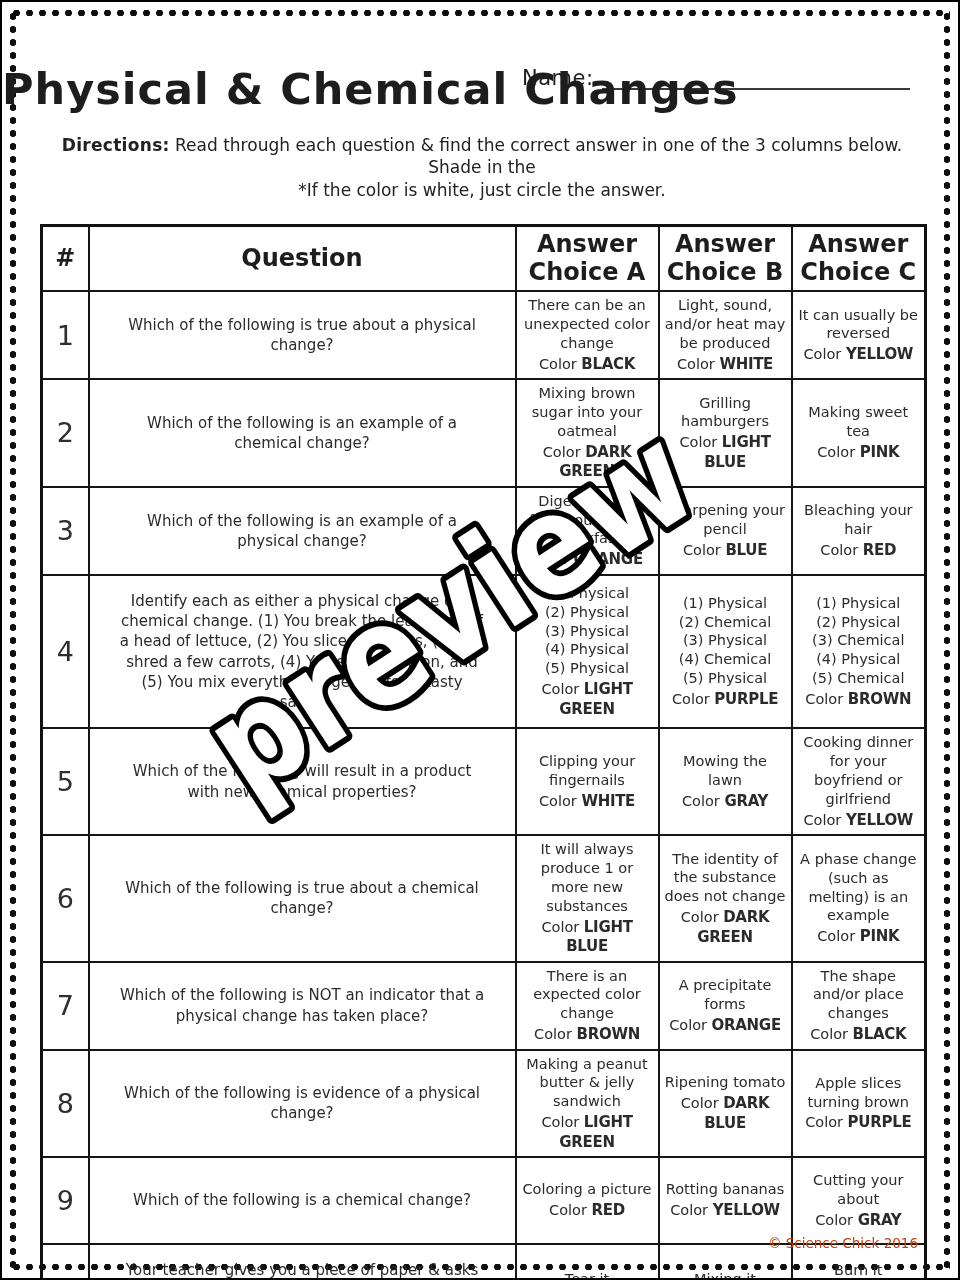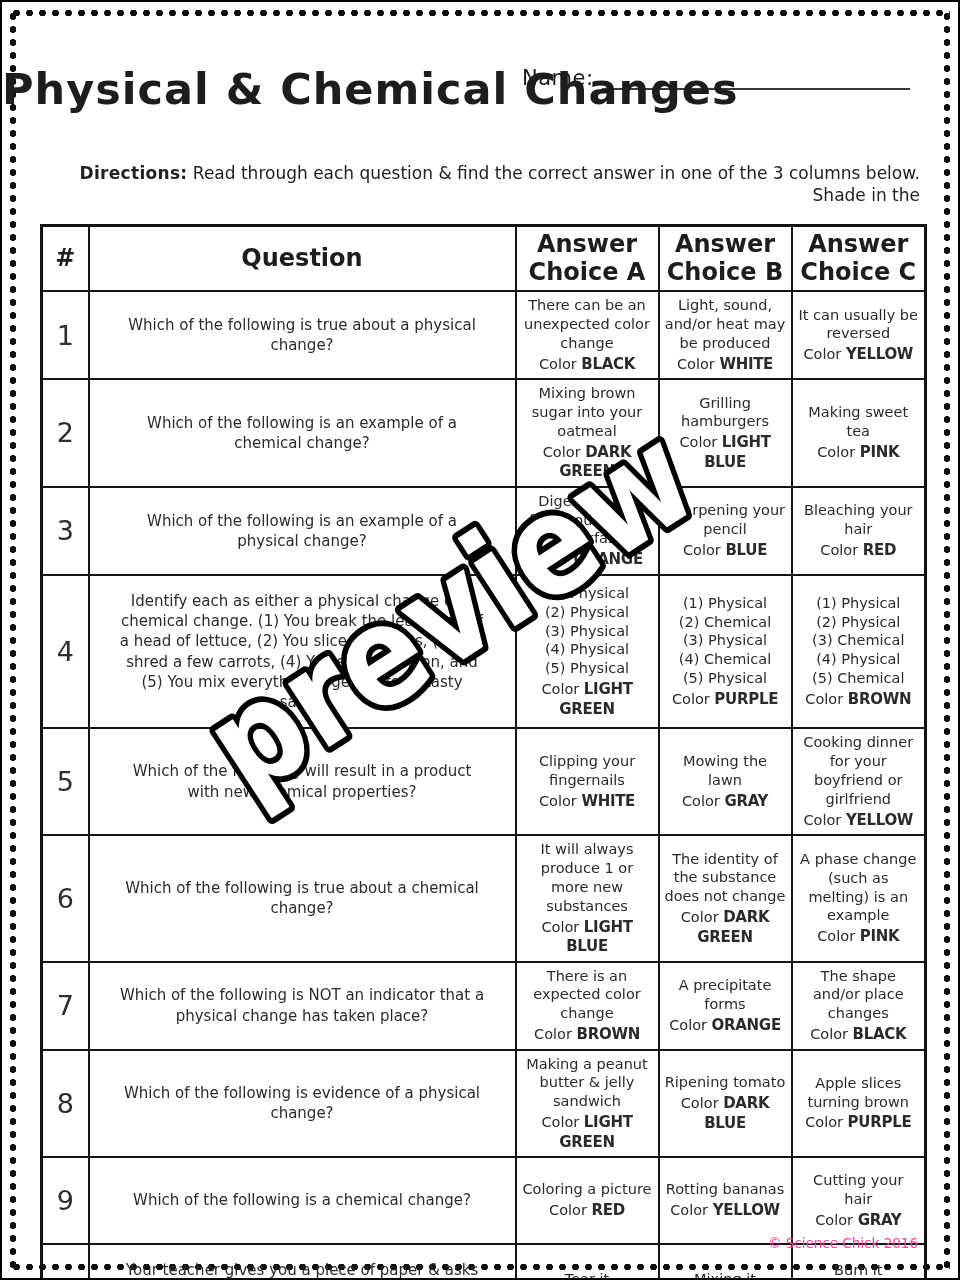--- a/index.html
+++ b/index.html
@@ -15,59 +15,60 @@
   .dot-v{top:0;bottom:0;width:6px;background-image:radial-gradient(circle,#0e0e0e 44%,transparent 52%);background-size:6px 13px;background-repeat:repeat-y;}
   .dot-top{top:0;} .dot-bottom{bottom:0;} .dot-left{left:0;} .dot-right{right:0;}
 
   .name-row{position:absolute;left:520px;top:24px;width:388px;display:flex;align-items:flex-end;}
   .name-label{font-size:21px;letter-spacing:.5px;margin-top:40px;}
   .name-line{flex:1;border-bottom:2px solid #3a3a3a;height:24px;margin-left:8px;}
 
   .title{position:absolute;left:0;top:62px;width:100%;margin:0;
     font-size:43px;font-weight:bold;letter-spacing:1px;}
 
-  .directions{position:absolute;left:42px;top:160px;width:876px;text-align:right;
+  .directions{position:absolute;left:42px;top:132px;width:876px;text-align:center;
     font-size:17px;line-height:1.32;color:#222;}
   .directions b{letter-spacing:.3px;}
 
   table.quiz-table{position:absolute;left:38px;top:222px;width:884px;border-collapse:collapse;table-layout:fixed;}
   .quiz-table th,.quiz-table td{border:2px solid #161616;vertical-align:middle;text-align:center;padding:4px 6px;box-sizing:border-box;}
   .quiz-table{border:3px solid #111;}
   .quiz-table th{font-size:24px;font-weight:bold;line-height:1.15;white-space:pre-line;height:62px;}
   th.h-num{font-size:24px;}
   td.num-cell{font-size:27px;font-weight:400;color:#2e2e2e;}
   td.q-cell{font-size:15px;color:#2b2b2b;line-height:1.35;padding:15px 28px;}
   td.ans-cell{font-size:14.5px;color:#2b2b2b;line-height:1.3;padding:4px 5px;}
   .ans-text{white-space:pre-line;}
   .color-line{margin-top:2px;}
   .color-line b{font-size:15px;letter-spacing:-0.3px;}
 
   .watermark{position:absolute;left:160px;top:415px;width:590px;height:410px;pointer-events:none;}
 
-  .copyright{position:absolute;right:40px;top:1233px;font-size:13.5px;color:#ec4899;}
+  .copyright{position:absolute;right:40px;top:1233px;font-size:13.5px;color:#c2410c;}
 </style>
 </head>
 <body>
 
 <div class="dotted-frame">
   <div class="dot-strip dot-h dot-top"></div>
   <div class="dot-strip dot-h dot-bottom"></div>
   <div class="dot-strip dot-v dot-left"></div>
   <div class="dot-strip dot-v dot-right"></div>
 </div>
 
 <div class="name-row">
   <span class="name-label">Name:</span>
   <span class="name-line"></span>
 </div>
 
 <h1 class="title">Physical &amp; Chemical Changes</h1>
 
 <div class="directions">
   <div class="dir-line"><b>Directions:</b> <span>Read through each question &amp; find the correct answer in one of the 3 columns below. Shade in the</span></div>
+  <div class="dir-line">*If the color is white, just circle the answer.</div>
 </div>
 
 <table class="quiz-table">
   <colgroup>
     <col style="width:47px">
       <col style="width:427px">
       <col style="width:143px">
       <col style="width:133px">
       <col style="width:134px">
   </colgroup>
@@ -229,21 +230,21 @@
         <td class="q-cell">Which of the following is a chemical change?</td>
         <td class="ans-cell">
           <div class="ans-text">Coloring a picture</div>
           <div class="color-line"><span>Color</span> <b>RED</b></div>
         </td>
         <td class="ans-cell">
           <div class="ans-text">Rotting bananas</div>
           <div class="color-line"><span>Color</span> <b>YELLOW</b></div>
         </td>
         <td class="ans-cell">
-          <div class="ans-text">Cutting your hair</div>
+          <div class="ans-text">Cutting your about</div>
           <div class="color-line"><span>Color</span> <b>GRAY</b></div>
         </td>
       </tr>
       <tr style="height: 93px;">
         <td class="num-cell">10</td>
         <td class="q-cell">Your teacher gives you a piece of paper &amp; asks you to demonstrate a chemical change using the paper. Which of the following would you do?</td>
         <td class="ans-cell">
           <div class="ans-text">Tear it</div>
           <div class="color-line"> <b>WHITE</b></div>
         </td>

